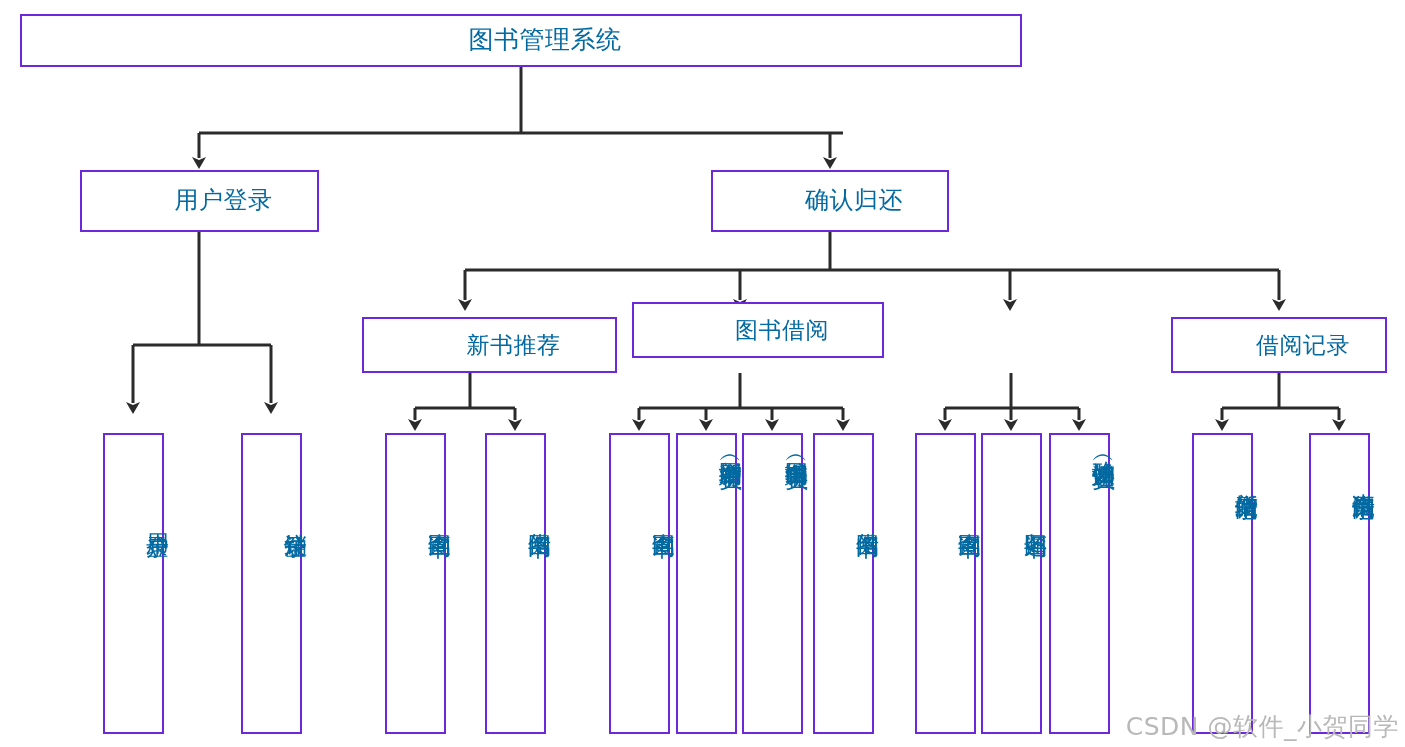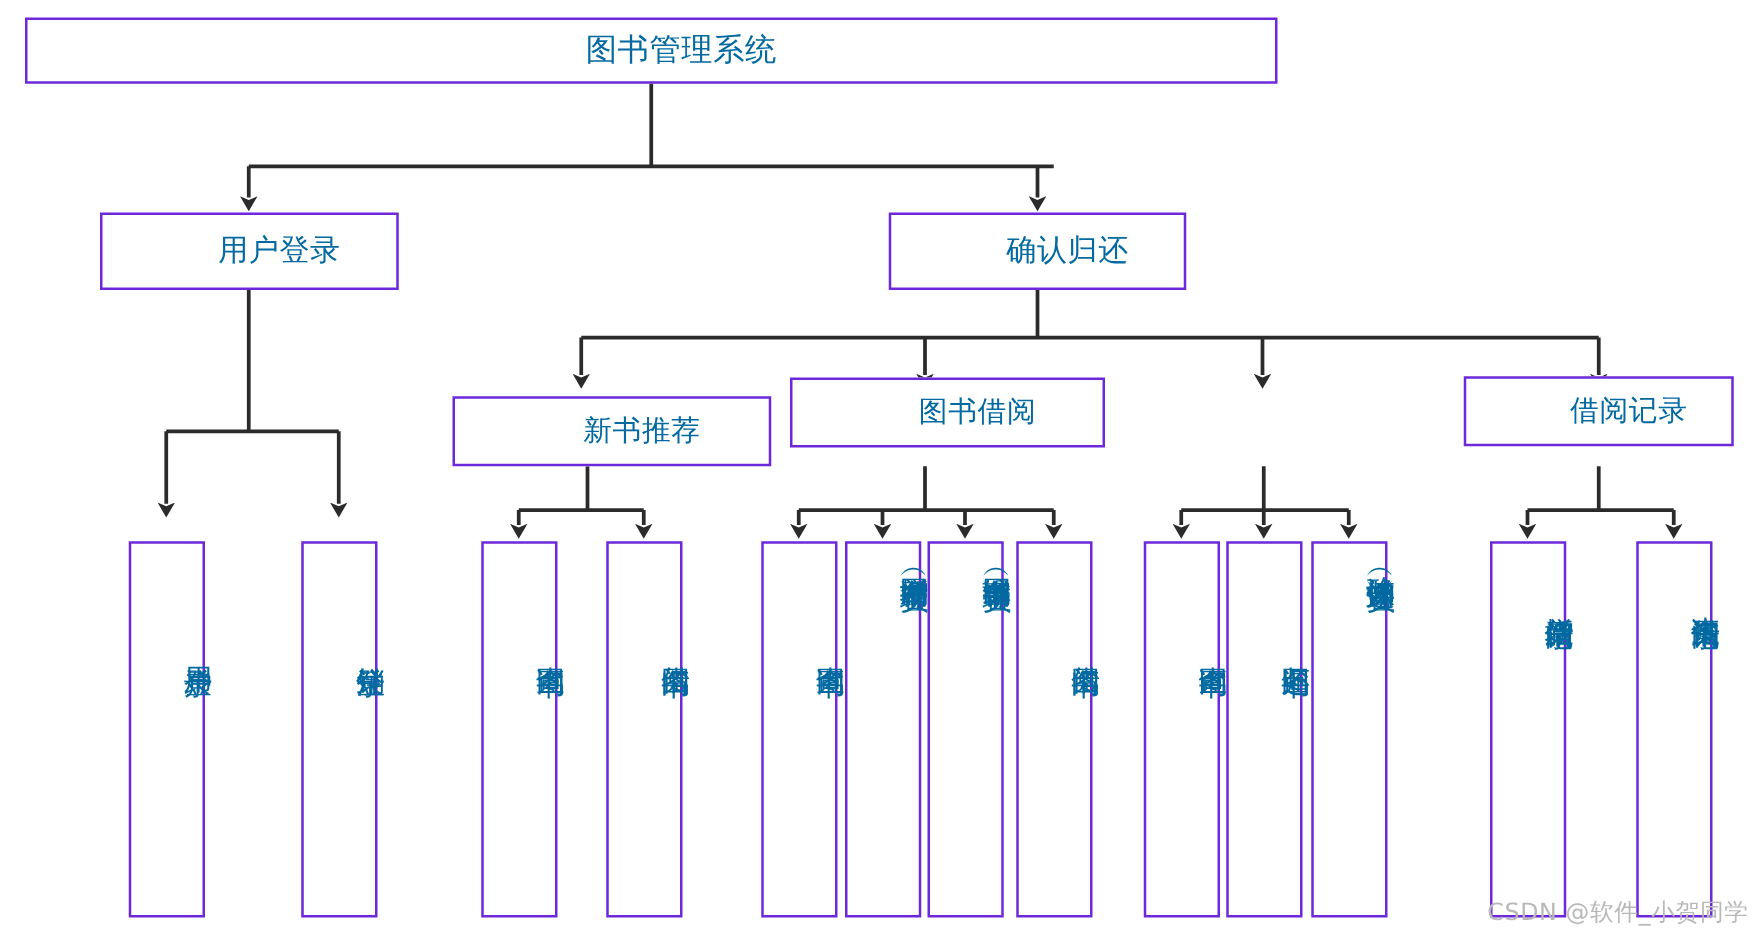--- a/index.html
+++ b/index.html
@@ -58,21 +58,21 @@
     line-height: 1.18;
     letter-spacing: 1px;
     white-space: nowrap;
   }
   .node.leaf.tall-text { padding-top: 8px; }
 
   .watermark {
     position: absolute;
     right: 6px;
     bottom: 4px;
-    font-size: 19px;
+    font-size: 25px;
     color: #b8b8b8;
     letter-spacing: 0.5px;
     z-index: 5;
     white-space: nowrap;
   }
 </style>
 </head>
 <body>
 
 <div id="canvas">
@@ -137,21 +137,21 @@
   <div class="node level2" style="left:711px; top:170px; width:238px; height:62px;">
     <span class="label">确认归还</span>
   </div>
 
   <div class="node level3" style="left:362px; top:317px; width:255px; height:56px;">
     <span class="label">新书推荐</span>
   </div>
   <div class="node level3" style="left:632px; top:302px; width:252px; height:56px;">
     <span class="label">图书借阅</span>
   </div>
-  <div class="node level3" style="left:1171px; top:301px; width:216px; height:56px;">
+  <div class="node level3" style="left:1171px; top:317px; width:216px; height:56px;">
     <span class="label">借阅记录</span>
   </div>
 
   <div class="node leaf" style="left:103px; top:433px; width:61px; height:301px; padding-top:80px;">
     <span class="label">用户登录</span>
   </div>
   <div class="node leaf" style="left:241px; top:433px; width:61px; height:301px; padding-top:80px;">
     <span class="label">注销登录</span>
   </div>
 

